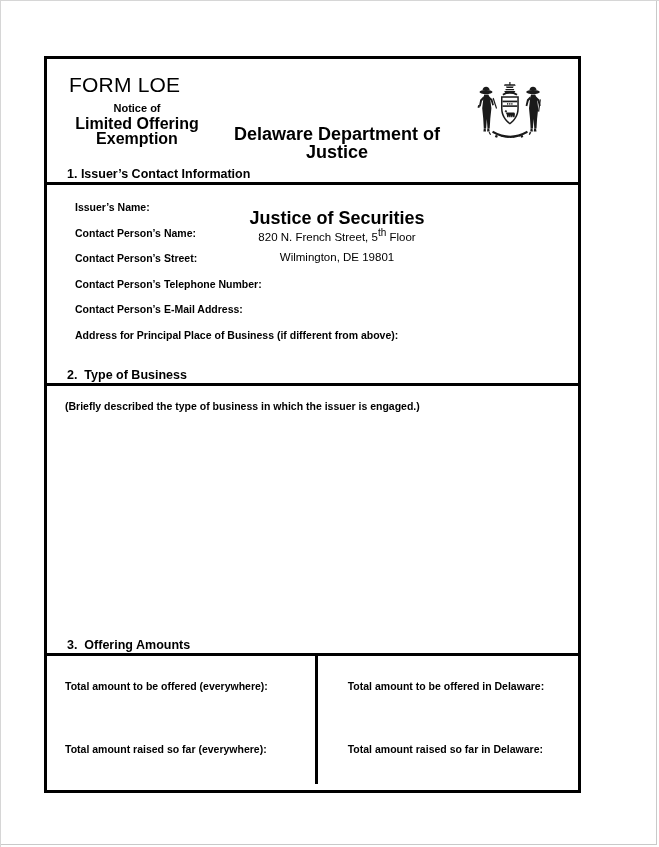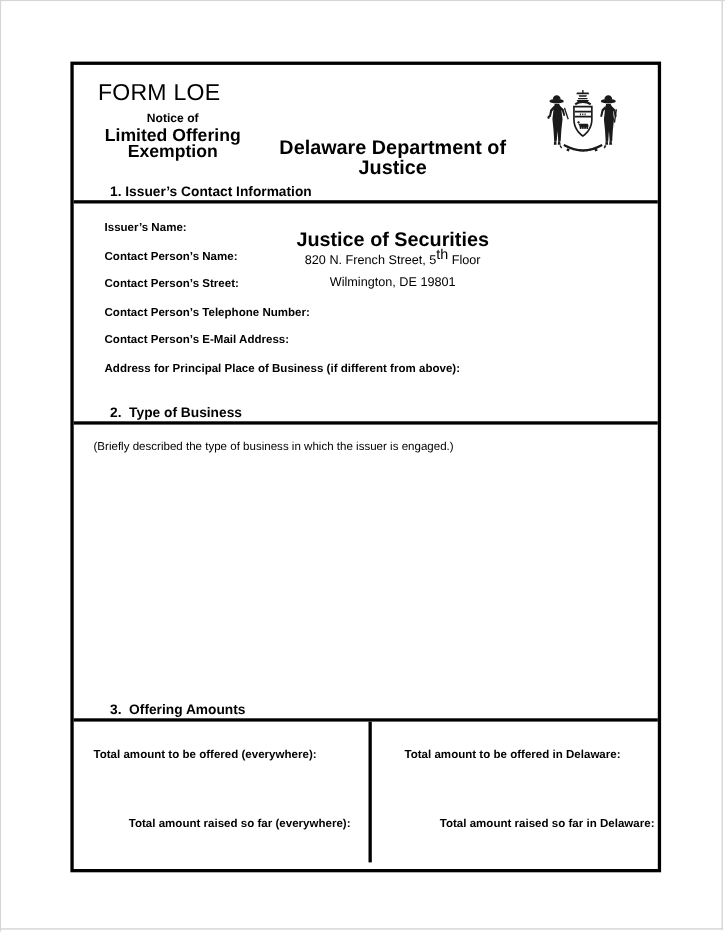--- a/index.html
+++ b/index.html
@@ -36,21 +36,21 @@
   .page-edge-left {
     position: absolute;
     left: 0; top: 0;
     width: 1px; height: 847px;
     background: #d6d6d6;
   }
 
   
   .form {
     position: absolute;
-    left: 64px;
+    left: 44px;
     top: 56px;
     width: 537px;
     height: 737px;
     border: 3px solid #000000;
     box-sizing: border-box;
     background: #ffffff;
   }
 
   
   .header {
@@ -96,39 +96,39 @@
     font-weight: bold;
     line-height: 18px;
     margin-top: 48px;
   }
   .addr-line {
     font-size: 11.5px;
     font-weight: 400;
     line-height: 20px;
   }
   .addr-line sup {
-    font-size: 13px;
+    font-size: 10px;
     vertical-align: super;
     line-height: 0;
   }
 
   .hdr-seal {
     position: absolute;
     left: 424px;
     top: 22px;
     width: 78px;
     height: 64px;
   }
   .hdr-seal svg { display: block; }
 
   
   .section-head {
     font-size: 12.5px;
     font-weight: bold;
-    padding: 0 0 0 33px;
+    padding: 0 0 0 20px;
     line-height: 15px;
     white-space: pre;
   }
   .rule {
     height: 3px;
     background: #000000;
     margin: 0;
   }
 
   
@@ -145,21 +145,21 @@
   .field-label:last-child { margin-bottom: 16px; }
 
   
   .sec2-body {
     height: 252px;
     padding: 14px 18px 0 18px;
     box-sizing: border-box;
   }
   .instruction {
     font-size: 10.5px;
-    font-weight: normal;
+    font-weight: bold;
     line-height: 13px;
   }
 
   
   .sec3-body {
     display: flex;
     height: 128px;
   }
   .sec3-col {
     box-sizing: border-box;
@@ -170,21 +170,21 @@
   .amount-label {
     position: absolute;
     font-size: 10.5px;
     font-weight: bold;
     line-height: 13px;
     white-space: nowrap;
   }
   .sec3-col.left  .amount-label { left: 18px; }
   .sec3-col.right .amount-label { left: 30px; }
   .amount-label.row1 { top: 24px; }
-  .amount-label.row2 { top: 87px; margin-left: 32px; }
+  .amount-label.row2 { top: 87px; }
 </style>
 </head>
 <body>
 
 <div class="page">
   <div class="page-edge-top"></div>
   <div class="page-edge-left"></div>
 
   <div class="form">
 

